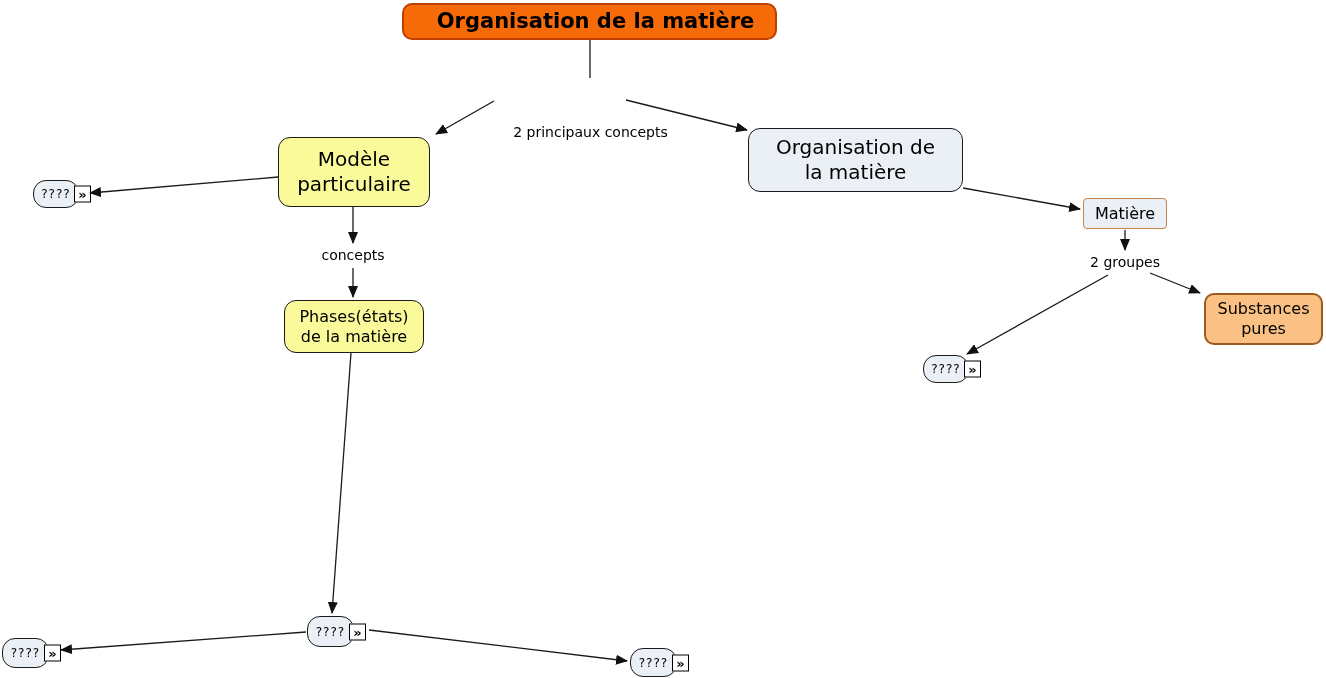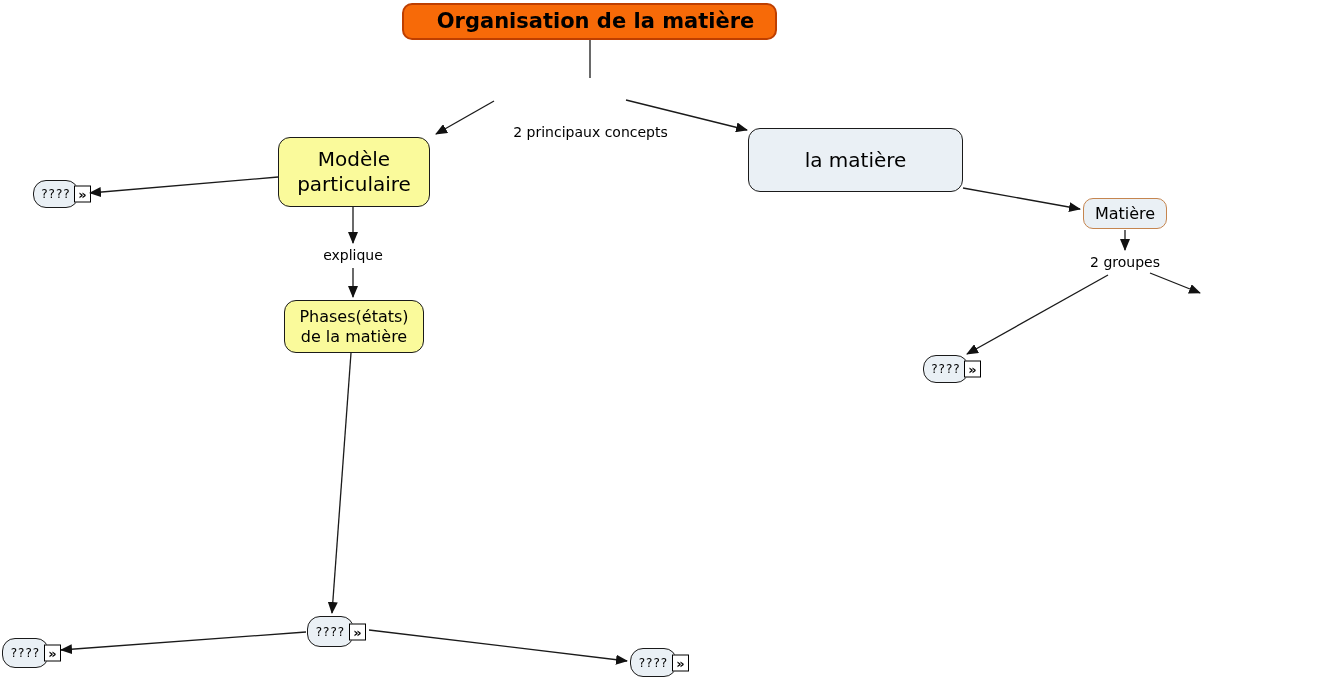--- a/index.html
+++ b/index.html
@@ -30,21 +30,21 @@
     border-radius:12px; font-size:16px;
   }
   #node-organisation {
     left:748px; top:128px; width:215px; height:64px;
     background:var(--bluegray-fill); border:1.5px solid var(--node-border);
     border-radius:12px; font-size:20px;
   }
   #node-matiere {
     left:1083px; top:198px; width:84px; height:31px;
     background:var(--bluegray-fill); border:1.5px solid var(--matiere-border);
-    border-radius:10px; font-size:16px; flex-direction:row;
+    border-radius:4px; font-size:16px; flex-direction:row;
   }
   #node-substances {
     left:1204px; top:293px; width:119px; height:52px;
     background:var(--peach-fill); border:2px solid var(--peach-border);
     border-radius:10px; font-size:16px;
   }
   .qnode {
     position:absolute; box-sizing:border-box; z-index:2;
     background:var(--bluegray-fill); border:1.5px solid var(--node-border);
     border-radius:13px; display:flex; align-items:center; justify-content:center;
@@ -113,27 +113,32 @@
     <span>Modèle</span>
     <span>particulaire</span>
   </div>
 
   <div class="node" id="node-phases">
     <span>Phases(états)</span>
     <span>de la matière</span>
   </div>
 
   <div class="node" id="node-organisation">
+    <span>Organisation de</span>
     <span>la matière</span>
   </div>
 
   <div class="node" id="node-matiere">
     <span>Matière</span>
   </div>
 
+  <div class="node" id="node-substances">
+    <span>Substances</span>
+    <span>pures</span>
+  </div>
 
   <div class="qnode" id="qnode-left">
     <span>????</span>
     <span class="expand">»</span>
   </div>
 
   <div class="qnode" id="qnode-right">
     <span>????</span>
     <span class="expand">»</span>
   </div>
@@ -147,16 +152,16 @@
     <span>????</span>
     <span class="expand">»</span>
   </div>
 
   <div class="qnode" id="qnode-bright">
     <span>????</span>
     <span class="expand">»</span>
   </div>
 
   <div class="link-label" id="label-principaux">2 principaux concepts</div>
-  <div class="link-label" id="label-explique">explique</div>
+  <div class="link-label" id="label-explique">concepts</div>
   <div class="link-label" id="label-groupes">2 groupes</div>
 
 </div>
 
 </body></html>

